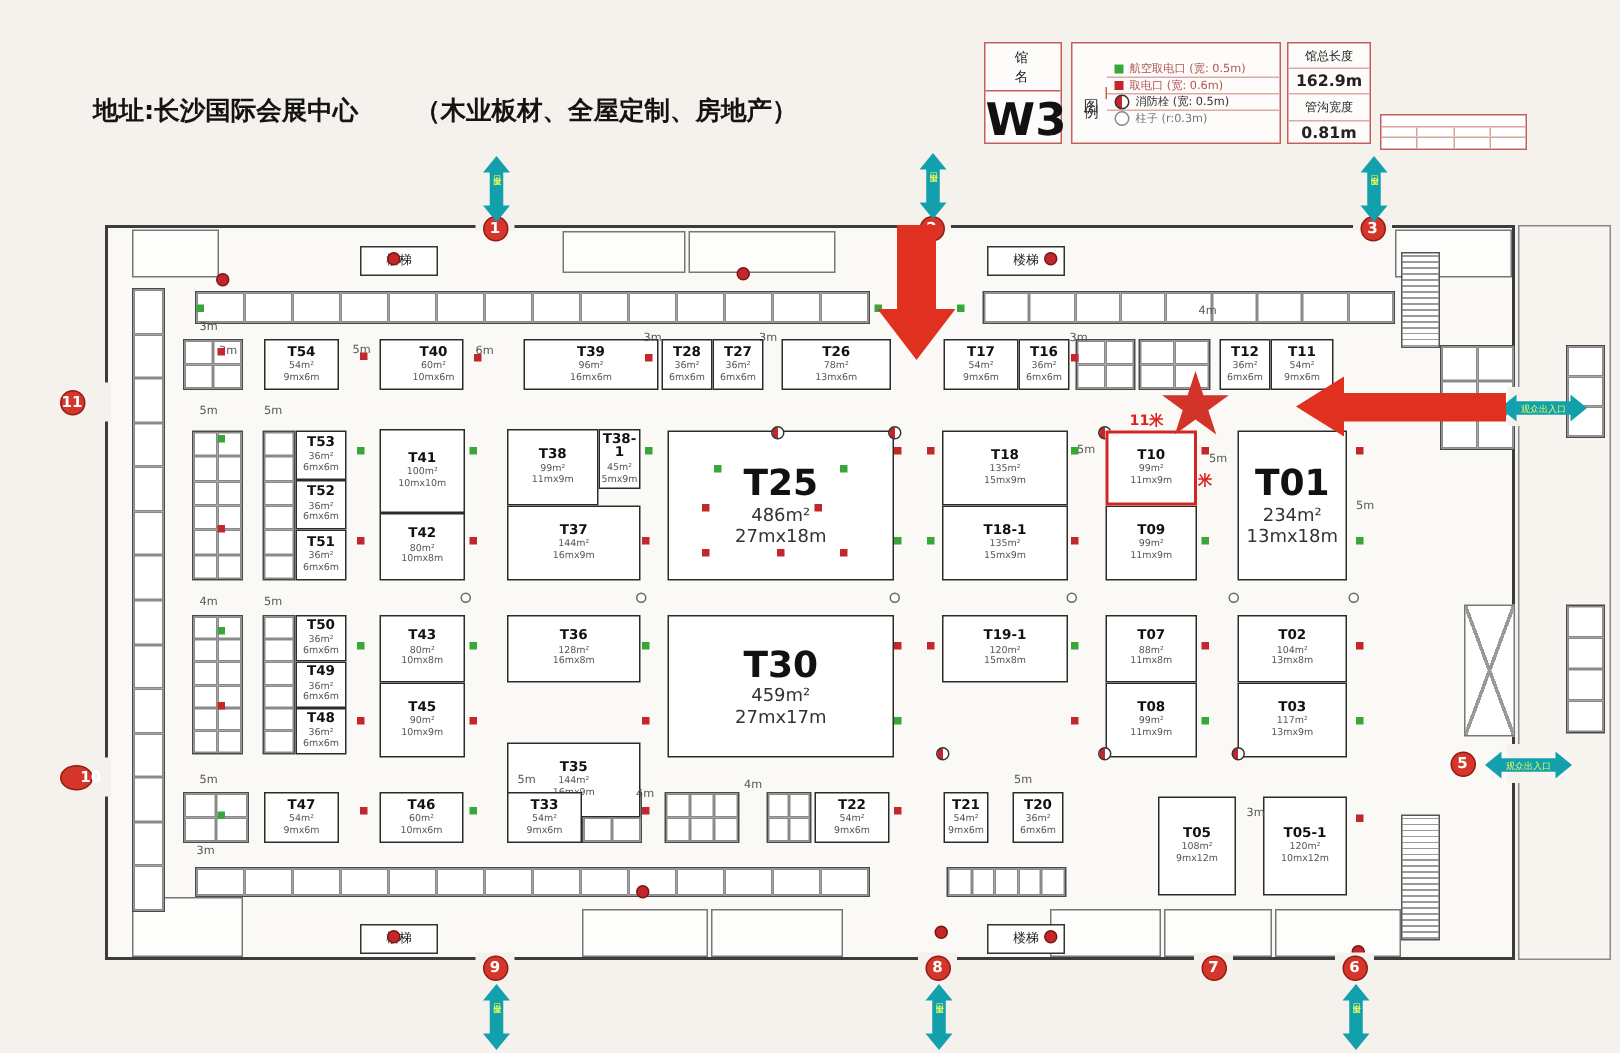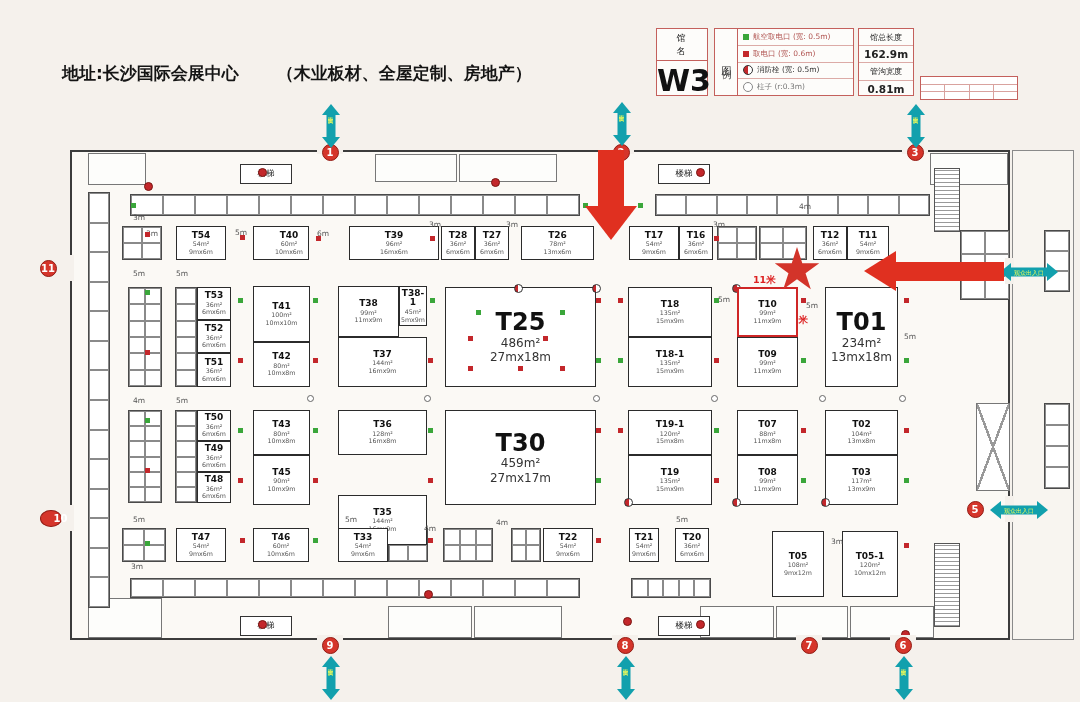--- a/index.html
+++ b/index.html
@@ -5,21 +5,21 @@
   html,body{margin:0;padding:0;}
   body{width:1080px;height:702px;background:#f5f1ec;font-family:"DejaVu Sans",sans-serif;position:relative;overflow:hidden;}
   #page{position:absolute;left:0;top:0;width:1080px;height:702px;}
   .title{position:absolute;left:85px;top:22px;font-size:21px;font-weight:bold;color:#141414;letter-spacing:1px;}
   .subtitle{position:absolute;left:62px;top:62px;font-size:17px;font-weight:bold;color:#141414;}
   .subtitle .sub2{margin-left:32px;}
   
   .redbox{position:absolute;border:1.5px solid #c4605c;background:#fdfcfa;box-sizing:border-box;}
   .hallbox-hd{border-bottom:1.5px solid #c4605c;font-size:9px;letter-spacing:8px;text-align:center;padding:3px 0 2px 6px;color:#222;}
   .hallbox-val{font-size:30px;font-weight:bold;text-align:center;color:#111;line-height:40px;}
-  .legend{display:flex;}
+  .legend{display:flex;align-items:center;}
   .legend-label{width:22px;border-right:1.5px solid #c4605c;display:flex;align-items:center;justify-content:center;font-size:10px;color:#333;writing-mode:vertical-rl;letter-spacing:4px;}
   .legend-rows{flex:1;display:flex;flex-direction:column;}
   .legend-row{flex:1;display:flex;align-items:center;gap:4px;padding-left:5px;border-bottom:1px solid #dcaaa6;font-size:7.5px;white-space:nowrap;}
   .legend-row:last-child{border-bottom:none;}
   .stat-row{height:16.2px;display:flex;align-items:center;justify-content:center;font-size:8px;color:#222;border-bottom:1px solid #dcaaa6;}
   .stat-row.val{font-size:10.5px;font-weight:bold;}
   .stat-row:last-child{border-bottom:none;}
   .minitable{position:absolute;border:1px solid #c4605c;background:#fff;display:flex;flex-direction:column;}
   .minitable .mt-r{flex:1;display:flex;border-bottom:1px solid #d9a29e;}
   .minitable .mt-r:last-child{border-bottom:none;}
@@ -470,25 +470,20 @@
       </div>
       <div class="booth big" style="left: 445px; top: 410px; width: 151px; height: 95px;">
         <div class="bn">T30</div>
         <div class="ba">459m²</div>
         <div class="bs">27mx17m</div>
       </div>
       <div class="booth" style="left: 628px; top: 410px; width: 84px; height: 45px;">
         <div class="bn">T19-1</div>
         <div class="ba">120m²</div>
         <div class="bs">15mx8m</div>
-      </div>
-      <div class="booth" style="left: 628px; top: 455px; width: 84px; height: 50px;">
-        <div class="bn">T19</div>
-        <div class="ba">135m²</div>
-        <div class="bs">15mx9m</div>
       </div>
       <div class="booth" style="left: 737px; top: 410px; width: 61px; height: 45px;">
         <div class="bn">T07</div>
         <div class="ba">88m²</div>
         <div class="bs">11mx8m</div>
       </div>
       <div class="booth" style="left: 737px; top: 455px; width: 61px; height: 50px;">
         <div class="bn">T08</div>
         <div class="ba">99m²</div>
         <div class="bs">11mx9m</div>

